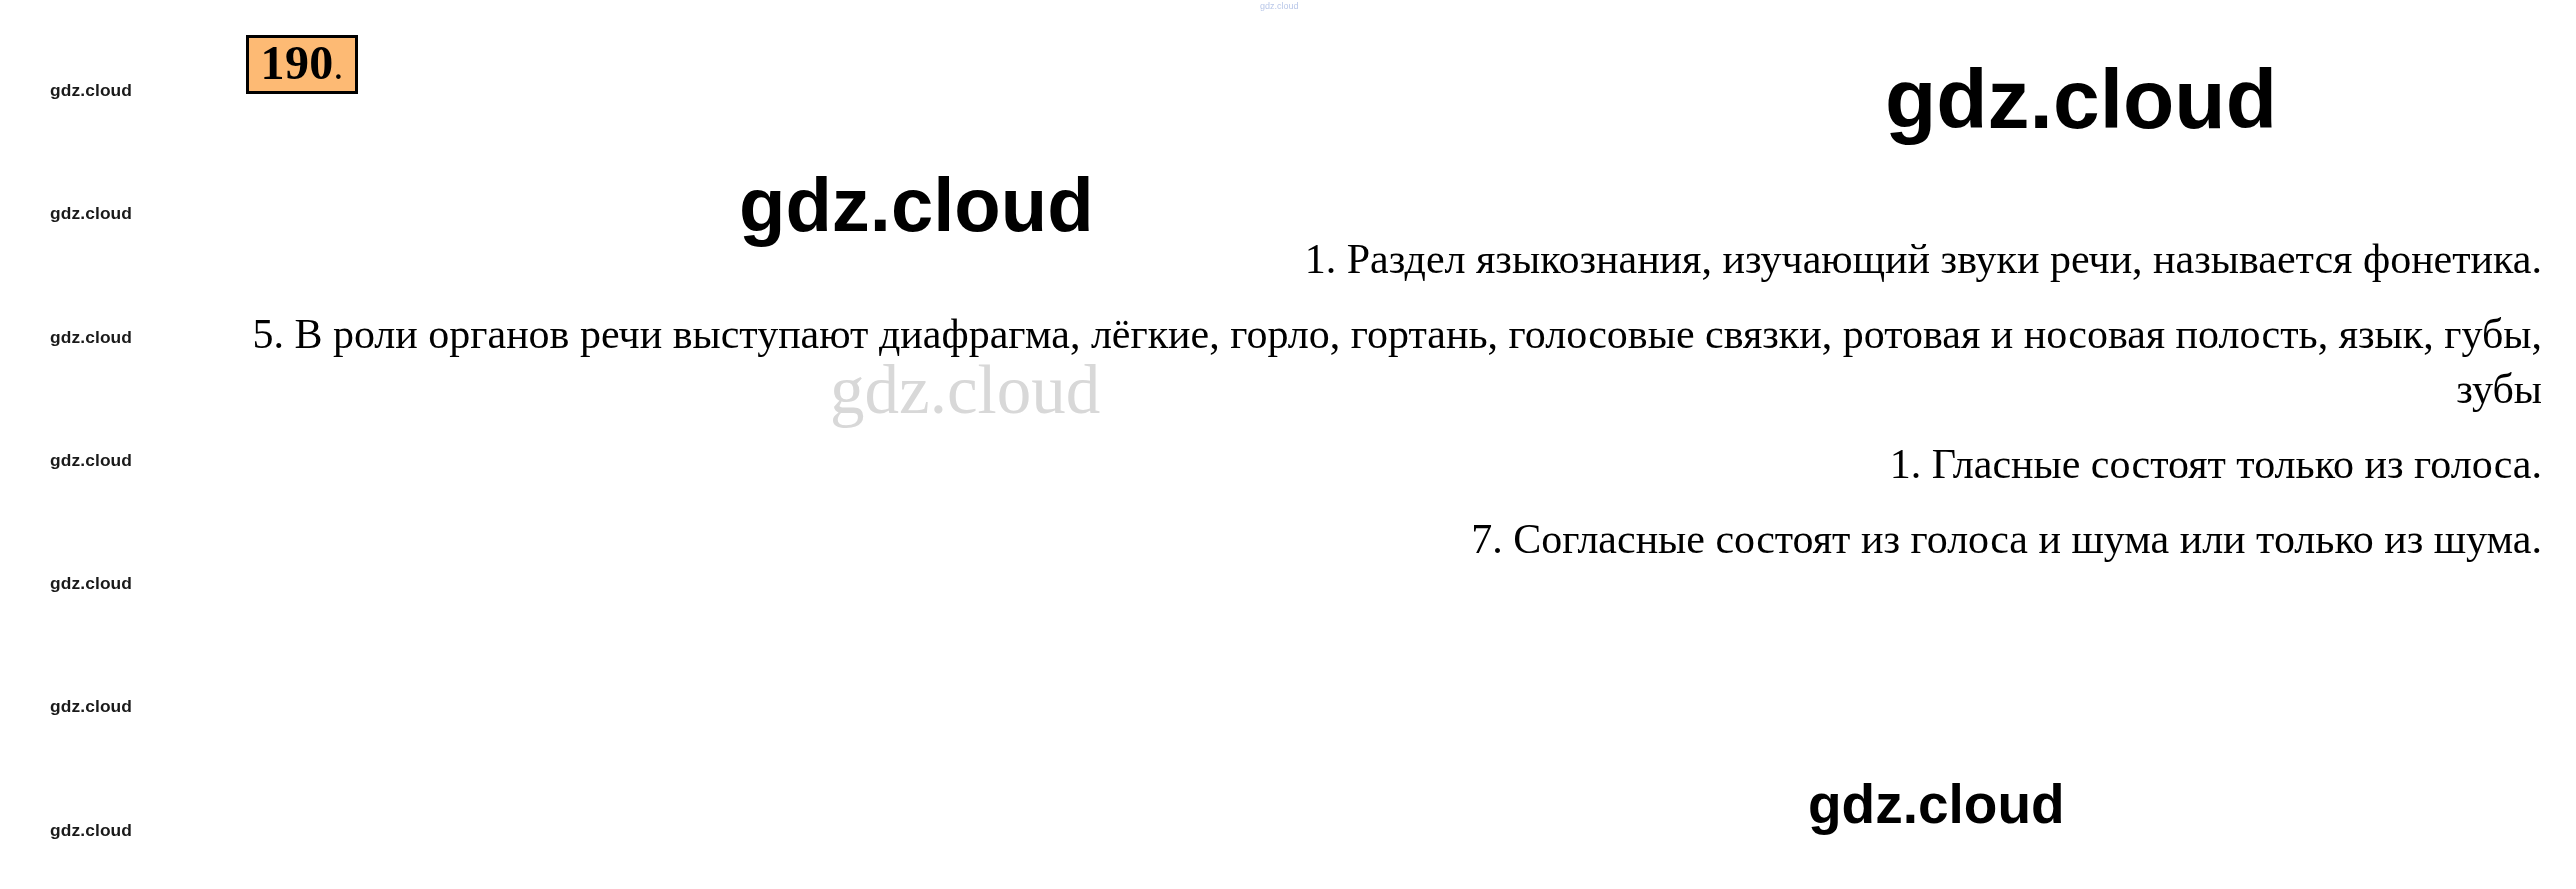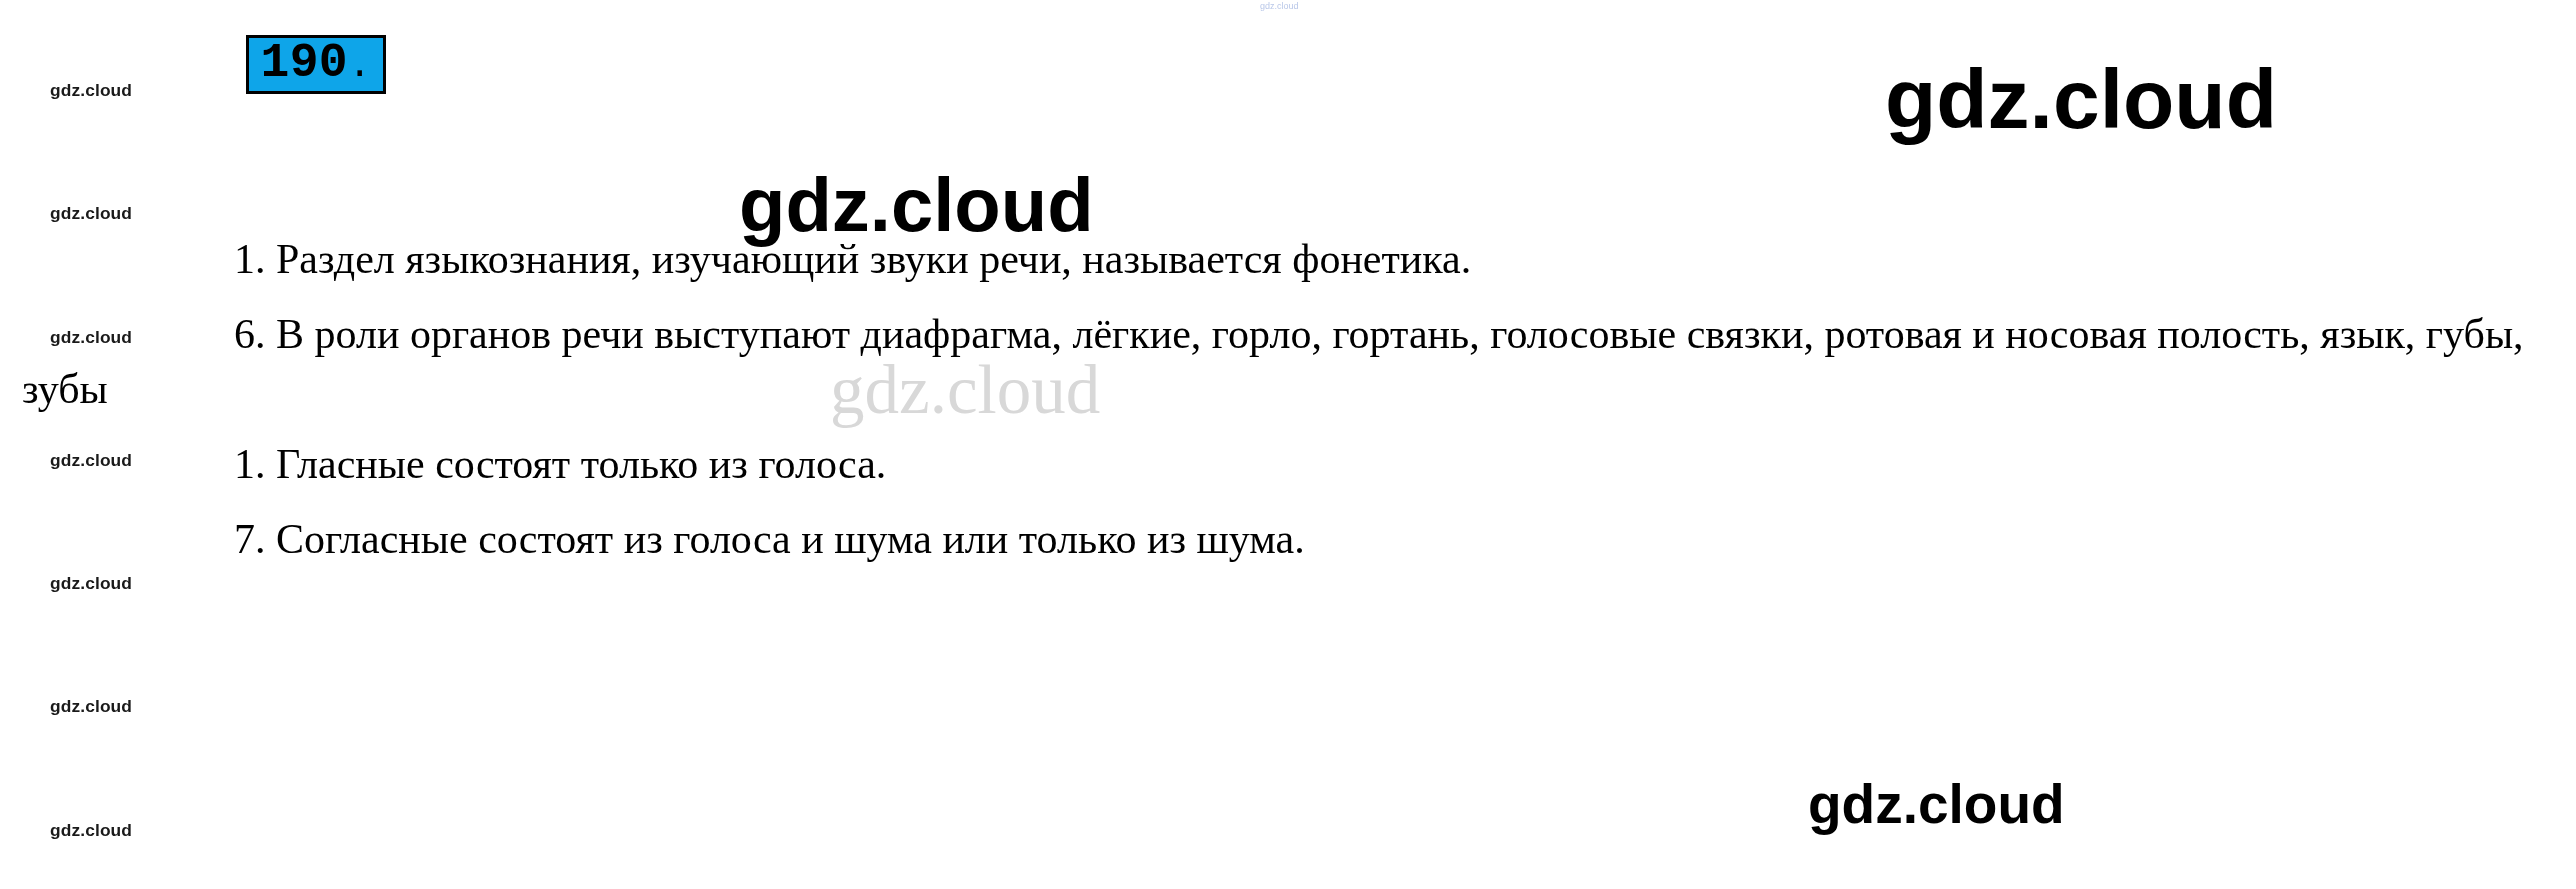--- a/index.html
+++ b/index.html
@@ -48,42 +48,43 @@
     z-index: 0;
   }
 
   
   .num-box {
     position: absolute;
     left: 246px;
     top: 35px;
     border: 3.2px solid #000000;
     padding: 1.3px 11.6px 3.9px 11.6px;
-    font-family: Liberation Mono, monospace;
+    font-family: Liberation Serif, serif;
     font-weight: bold;
     font-size: 48px;
     line-height: 1.0;
     letter-spacing: 0.3px;
-    background: #0ea5e9;
+    background: #fdba74;
     z-index: 3;
   }
   .num-box .dot {
     font-weight: normal;
     font-size: 39px;
   }
 
   
   .doc-text {
     position: absolute;
-    left: 22px;
+    left: 39px;
     top: 232px;
     width: 2503px;
     font-size: 42px;
     line-height: 1.32;
     z-index: 2;
+    text-align: right;
   }
   .para {
     margin: 0 0 19.3px 0;
     text-indent: 212px;
   }
   .para.wrap {
     text-indent: 212px;
   }
 </style>
 </head>
@@ -104,17 +105,17 @@
 <div class="wm-big" style="left:1808px; top:772px; font-size:55px;">gdz.cloud</div>
 
 <div class="wm-ghost" style="left:830px; top:351px; font-size:69px;">gdz.cloud</div>
 
 <div class="num-box">
   <span>190</span><span class="dot">.</span>
 </div>
 
 <div class="doc-text">
   <p class="para">1. Раздел языкознания, изучающий звуки речи, называется фонетика.</p>
-  <p class="para wrap">6. В роли органов речи выступают диафрагма, лёгкие, горло, гортань, голосовые связки, ротовая и носовая полость, язык, губы, зубы</p>
+  <p class="para wrap">5. В роли органов речи выступают диафрагма, лёгкие, горло, гортань, голосовые связки, ротовая и носовая полость, язык, губы, зубы</p>
   <p class="para">1. Гласные состоят только из голоса.</p>
   <p class="para">7. Согласные состоят из голоса и шума или только из шума.</p>
 </div>
 
 
 </body></html>

